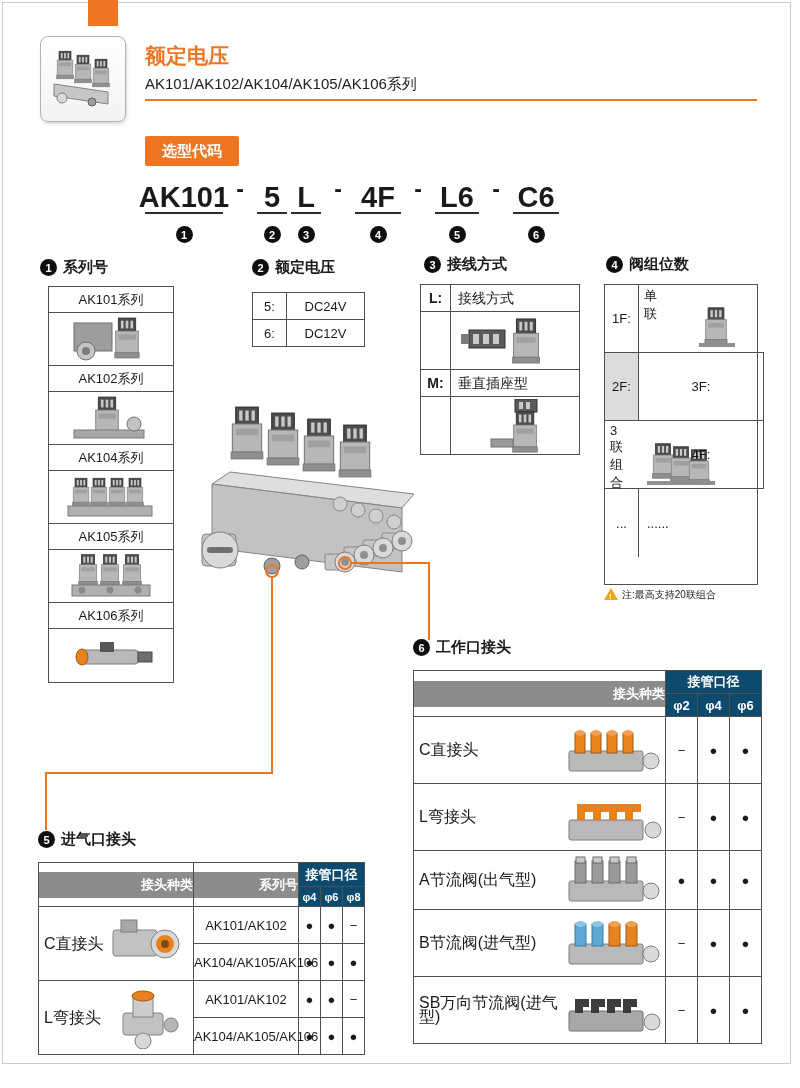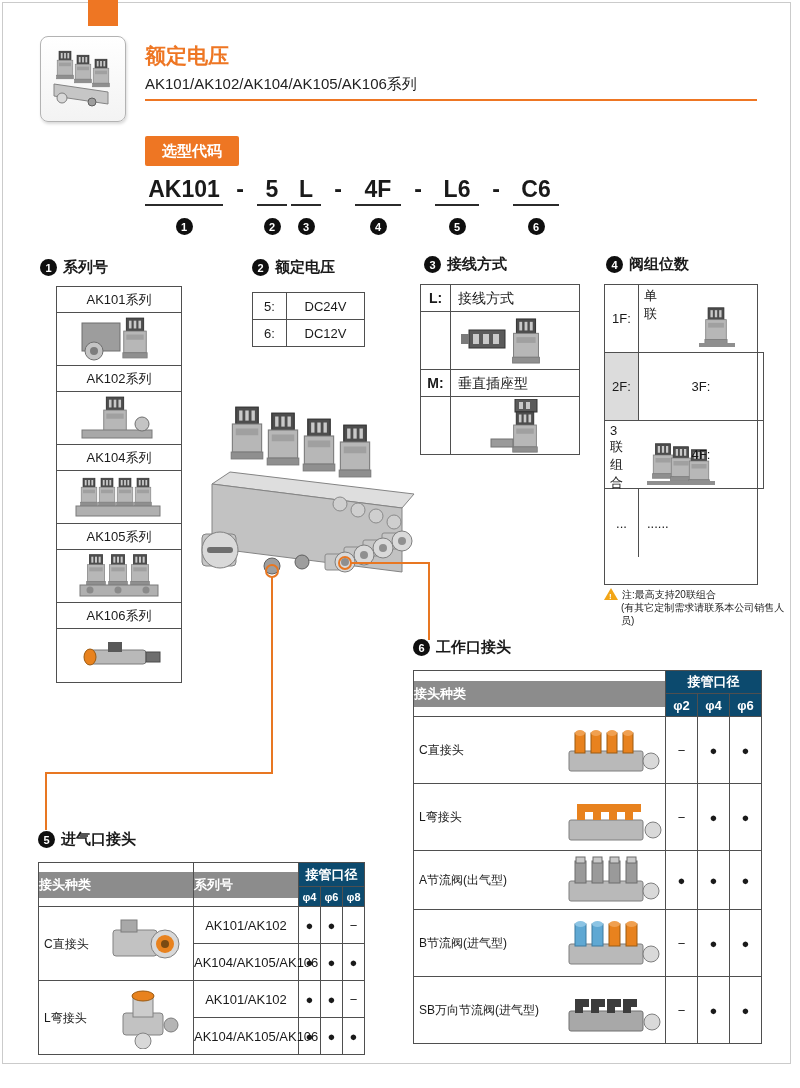--- a/index.html
+++ b/index.html
@@ -17,41 +17,41 @@
   .title { left:145px; top:42px; font-size:21px; font-weight:bold; color:#EE7623; }
   .subtitle { left:145px; top:75px; font-size:15px; color:#222; }
   .rule { left:145px; top:99px; width:612px; height:2px; background:#EE7623; }
 
   .badge { left:145px; top:136px; width:94px; height:30px; background:#EE7623; color:#fff;
            font-size:15px; font-weight:bold; display:flex; align-items:center; justify-content:center; border-radius:2px; }
 
   
   .mc { left:145px; top:176px; display:flex; align-items:flex-start; }
   .mc .seg { display:flex; flex-direction:column; align-items:center; }
-  .mc .t { font-size:23px; font-weight:bold; line-height:26px; }
+  .mc .t { font-size:29px; font-weight:bold; line-height:26px;margin-top:8px; }
   .mc .u { width:100%; height:0; border-bottom:2px solid #2b2b2b; margin-top:2px; }
   .mc .seg .numcircle { margin-top:12px; }
   .mc .dash { width:34px; font-size:23px; font-weight:bold; line-height:26px; text-align:center; }
 
   .numcircle { width:17px; height:17px; border-radius:50%; background:#0f0f0f; color:#fff; font-size:11px;
                font-weight:bold; display:inline-flex; align-items:center; justify-content:center; flex:none; }
 
   .sechead { display:flex; align-items:center; gap:6px; font-size:15px; font-weight:bold; }
 
   
-  .s1box { left:56px; top:286px; width:126px; border:1px solid #4f4f4f; background:#fff; }
+  .s1box { left:48px; top:286px; width:126px; border:1px solid #4f4f4f; background:#fff; }
   .s1box .lab { height:26px; line-height:25px; text-align:center; font-size:13px; border-bottom:1px solid #4f4f4f; }
   .s1box .img { height:53px; border-bottom:1px solid #4f4f4f; display:flex; align-items:center; justify-content:center; }
   .s1box .img.last { border-bottom:none; }
 
   
   table.tbl { border-collapse:collapse; position:absolute; table-layout:fixed; background:#fff; }
   table.tbl td { border:1px solid #4f4f4f; text-align:center; vertical-align:middle; padding:0; font-size:13px; }
   .hd-orange { background:#0c4a6e; color:#fff; font-weight:bold; font-size:12px; }
-  .graybar { display:block; height:26px; line-height:26px; background:#8c8c8c; color:#fff; font-weight:bold; font-size:13px; text-align:left; }
+  .graybar { display:block; height:26px; line-height:26px; background:#8c8c8c; color:#fff; font-weight:bold; font-size:13px; text-align:right; }
   td.open { border-top:none; border-left:none; }
 
   
   .s3grid { left:420px; top:284px; width:160px; border:1px solid #4f4f4f; display:grid;
             grid-template-columns:30px 1fr; grid-template-rows:27px 58px 27px 57px; background:#fff; }
   .s3grid > div { border-bottom:1px solid #4f4f4f; }
   .s3grid > div.colA { border-right:1px solid #4f4f4f; }
   .s3grid > div.norb { border-bottom:none; }
   .s3grid .code { font-weight:bold; font-size:14px; text-align:center; line-height:27px; }
   .s3grid .lbl { font-size:14px; line-height:27px; padding-left:7px; }
@@ -73,21 +73,21 @@
   .warn { position:relative; display:inline-block; width:0; height:0; border-left:7px solid transparent;
           border-right:7px solid transparent; border-bottom:12px solid #F2A516; vertical-align:-2px; margin-right:4px; }
   .warn::after { content:"!"; position:absolute; left:-2px; top:2px; font-size:8px; font-weight:bold; color:#fff; }
 
   
   .oline { position:absolute; background:#E87722; }
   .ring { position:absolute; width:14px; height:14px; border:2.5px solid #E87722; border-radius:50%; background:transparent; }
 
   
   .tflex { display:flex; align-items:center; gap:2px; padding-left:5px; }
-  .tflex .nm { font-size:12px; text-align:left; line-height:14px; flex:1; }
+  .tflex .nm { font-size:16px; text-align:left; line-height:14px; flex:1; }
   .sercell { font-size:11px; }
   td.dotc { font-size:13px; }
 </style>
 </head>
 <body>
 
 <svg width="0" height="0" style="position:absolute" aria-hidden="true">
   <defs>
     <symbol id="sym-valve" viewBox="0 0 30 48">
       <rect x="5" y="1" width="20" height="15" fill="#4d4d4d" stroke="#2e2e2e"></rect>
@@ -291,21 +291,20 @@
         <rect x="24" y="40" width="68" height="4" fill="#8f8f8f"></rect>
       </svg>
     </span>
   </div>
   <div class="colA">4F:</div>
   <div class="colA norb">...</div>
   <div class="dotsrow norb">......</div>
 </div>
 <div class="abs note">
   <div><span class="warn"></span><span>注:最高支持20联组合</span></div>
-  <div class="l2">(有其它定制需求请联系本公司销售人员)</div>
 </div>
 
 <svg class="abs" style="left:190px;top:376px" width="242" height="236" viewBox="0 0 242 236">
   <use href="#sym-valve" x="40" y="30" width="34" height="54"></use>
   <use href="#sym-valve" x="76" y="36" width="34" height="54"></use>
   <use href="#sym-valve" x="112" y="42" width="34" height="54"></use>
   <use href="#sym-valve" x="148" y="48" width="34" height="54"></use>
   <polygon points="22,108 212,132 224,118 40,96" fill="#dedede" stroke="#848484"></polygon>
   <polygon points="22,108 212,132 212,196 22,172" fill="#c2c2c2" stroke="#848484"></polygon>
   <circle cx="150" cy="128" r="7" fill="#cfcfcf" stroke="#8a8a8a"></circle>

